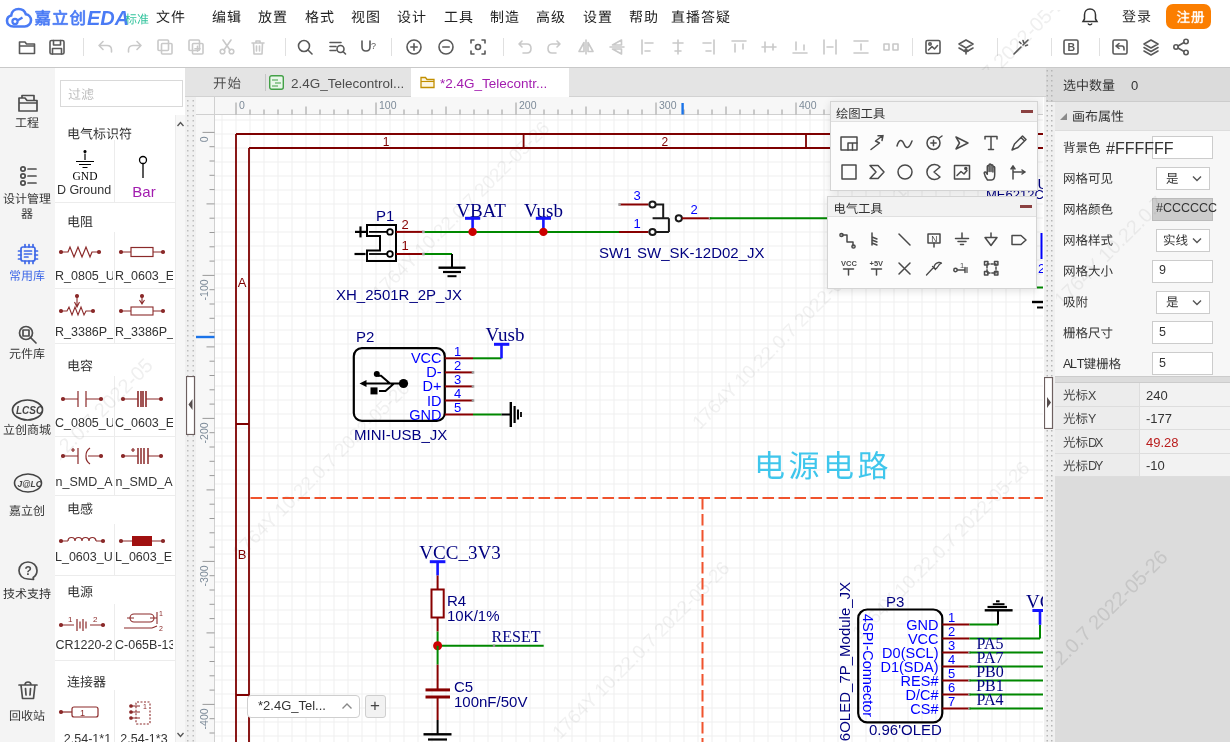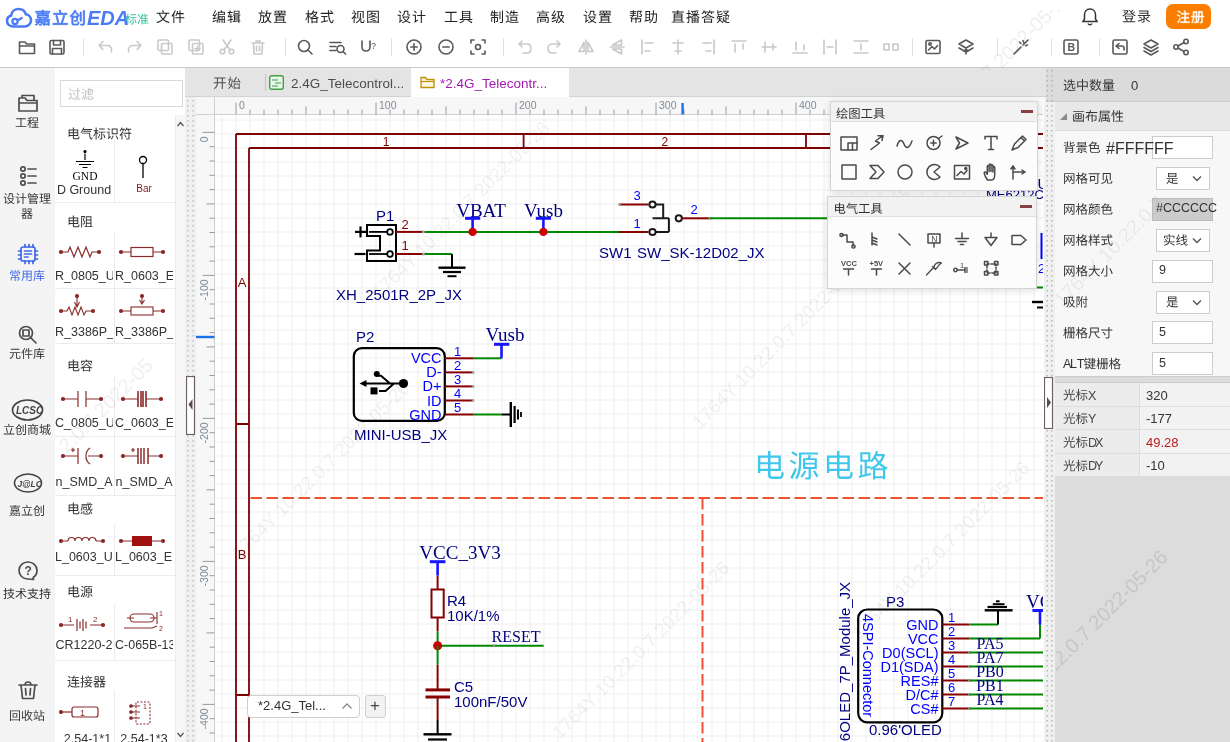--- a/index.html
+++ b/index.html
@@ -203,21 +203,21 @@
     <div class="abs" style="left:55px;top:495px;width:120px;height:1px;background:#ececec"></div>
     <div class="abs" style="left:55px;top:575px;width:120px;height:1px;background:#ececec"></div>
     <div class="abs" style="left:55px;top:660px;width:120px;height:1px;background:#ececec"></div>
     <div class="abs" style="left:114px;top:140px;width:1px;height:62px;background:#ececec"></div>
     <div class="abs" style="left:114px;top:232px;width:1px;height:111px;background:#ececec"></div>
     <div class="abs" style="left:114px;top:376px;width:1px;height:119px;background:#ececec"></div>
     <div class="abs" style="left:114px;top:524px;width:1px;height:51px;background:#ececec"></div>
     <div class="abs" style="left:114px;top:604px;width:1px;height:56px;background:#ececec"></div>
     <div class="abs" style="left:114px;top:690px;width:1px;height:52px;background:#ececec"></div>
     <div class="abs" style="left:55.0px;top:183.0px;width:58px;height:15px;overflow:hidden;font-size:12.5px;color:#333;text-align:center;white-space:nowrap">D Ground</div>
-    <div class="abs" style="left:115.0px;top:183.0px;width:58px;height:15px;overflow:hidden;font-size:10px;color:#7f1d1d;text-align:center;white-space:nowrap">Bar</div>
+    <div class="abs" style="left:115.0px;top:183.0px;width:58px;height:15px;overflow:hidden;font-size:15px;color:#a21caf;text-align:center;white-space:nowrap">Bar</div>
     <div class="abs" style="left:55.0px;top:269.0px;width:58px;height:15px;overflow:hidden;font-size:12.5px;color:#333;text-align:center;white-space:nowrap">R_0805_US</div>
     <div class="abs" style="left:115.0px;top:269.0px;width:58px;height:15px;overflow:hidden;font-size:12.5px;color:#333;text-align:center;white-space:nowrap">R_0603_EU</div>
     <div class="abs" style="left:55.0px;top:325.0px;width:58px;height:15px;overflow:hidden;font-size:12.5px;color:#333;text-align:center;white-space:nowrap">R_3386P_U</div>
     <div class="abs" style="left:115.0px;top:325.0px;width:58px;height:15px;overflow:hidden;font-size:12.5px;color:#333;text-align:center;white-space:nowrap">R_3386P_E</div>
     <div class="abs" style="left:55.0px;top:416.0px;width:58px;height:15px;overflow:hidden;font-size:12.5px;color:#333;text-align:center;white-space:nowrap">C_0805_US</div>
     <div class="abs" style="left:115.0px;top:416.0px;width:58px;height:15px;overflow:hidden;font-size:12.5px;color:#333;text-align:center;white-space:nowrap">C_0603_EU</div>
     <div class="abs" style="left:55.0px;top:475.0px;width:58px;height:15px;overflow:hidden;font-size:12.5px;color:#333;text-align:center;white-space:nowrap">n_SMD_A</div>
     <div class="abs" style="left:115.0px;top:475.0px;width:58px;height:15px;overflow:hidden;font-size:12.5px;color:#333;text-align:center;white-space:nowrap">n_SMD_A</div>
     <div class="abs" style="left:55.0px;top:550.0px;width:58px;height:15px;overflow:hidden;font-size:12.5px;color:#333;text-align:center;white-space:nowrap">L_0603_US</div>
     <div class="abs" style="left:115.0px;top:550.0px;width:58px;height:15px;overflow:hidden;font-size:12.5px;color:#333;text-align:center;white-space:nowrap">L_0603_EU</div>
@@ -1228,21 +1228,21 @@
     <svg class="abs" style="left:1192px;top:299.0px" width="10" height="7" viewBox="0 0 10 7">
       <path d="M1 1.5 L5 5.5 L9 1.5" fill="none" stroke="#555" stroke-width="1.4"></path>
     </svg>
     <div class="abs" style="left:1152px;top:321.4px;width:61px;height:23px;background:#fff;border:1px solid #ccc"></div>
     <div class="abs" style="left:1159px;top:324.9px;font-size:12.5px;color:#333">5</div>
     <div class="abs" style="left:1152px;top:352.3px;width:61px;height:23px;background:#fff;border:1px solid #ccc"></div>
     <div class="abs" style="left:1159px;top:355.8px;font-size:12.5px;color:#333">5</div>
     <div class="abs" style="left:1055px;top:376px;width:175px;height:7px;background:#dcdcdc;border-top:1px solid #ccc;border-bottom:1px solid #ccc"></div>
     <div class="abs" style="left:1055px;top:383.0px;width:84px;height:23.6px;background:#ececec;border-bottom:1px solid #ddd"></div>
     <div class="abs" style="left:1139px;top:383.0px;width:91px;height:23.6px;background:#f2f2f2;border-bottom:1px solid #ddd;border-left:1px solid #ddd"></div>
-    <div class="abs" style="left:1146px;top:387.5px;font-size:13px;color:#333">320</div>
+    <div class="abs" style="left:1146px;top:387.5px;font-size:13px;color:#333">240</div>
     <div class="abs" style="left:1055px;top:406.6px;width:84px;height:23.6px;background:#ececec;border-bottom:1px solid #ddd"></div>
     <div class="abs" style="left:1139px;top:406.6px;width:91px;height:23.6px;background:#f2f2f2;border-bottom:1px solid #ddd;border-left:1px solid #ddd"></div>
     <div class="abs" style="left:1146px;top:411.1px;font-size:13px;color:#333">-177</div>
     <div class="abs" style="left:1055px;top:430.2px;width:84px;height:23.6px;background:#ececec;border-bottom:1px solid #ddd"></div>
     <div class="abs" style="left:1139px;top:430.2px;width:91px;height:23.6px;background:#f2f2f2;border-bottom:1px solid #ddd;border-left:1px solid #ddd"></div>
     <div class="abs" style="left:1146px;top:434.7px;font-size:13px;color:#b91c1c">49.28</div>
     <div class="abs" style="left:1055px;top:453.8px;width:84px;height:23.6px;background:#ececec;border-bottom:1px solid #ddd"></div>
     <div class="abs" style="left:1139px;top:453.8px;width:91px;height:23.6px;background:#f2f2f2;border-bottom:1px solid #ddd;border-left:1px solid #ddd"></div>
     <div class="abs" style="left:1146px;top:458.3px;font-size:13px;color:#333">-10</div>
     <div class="abs" style="left:1055px;top:477.4px;width:175px;height:264.6px;background:#dcdcdc"></div>

